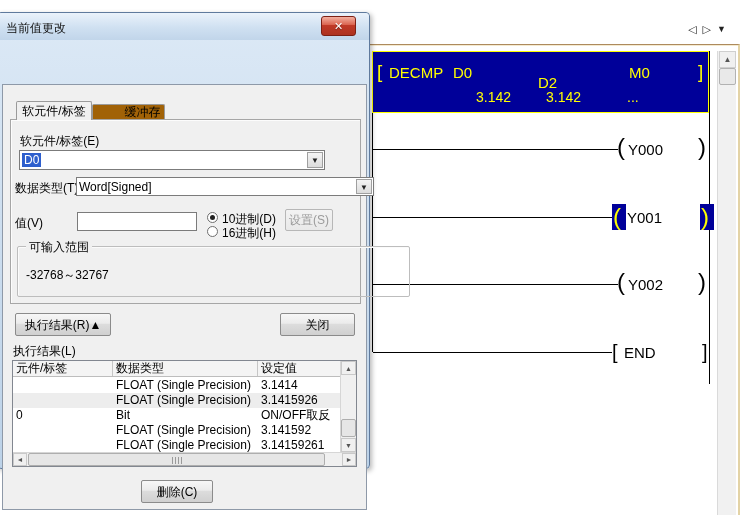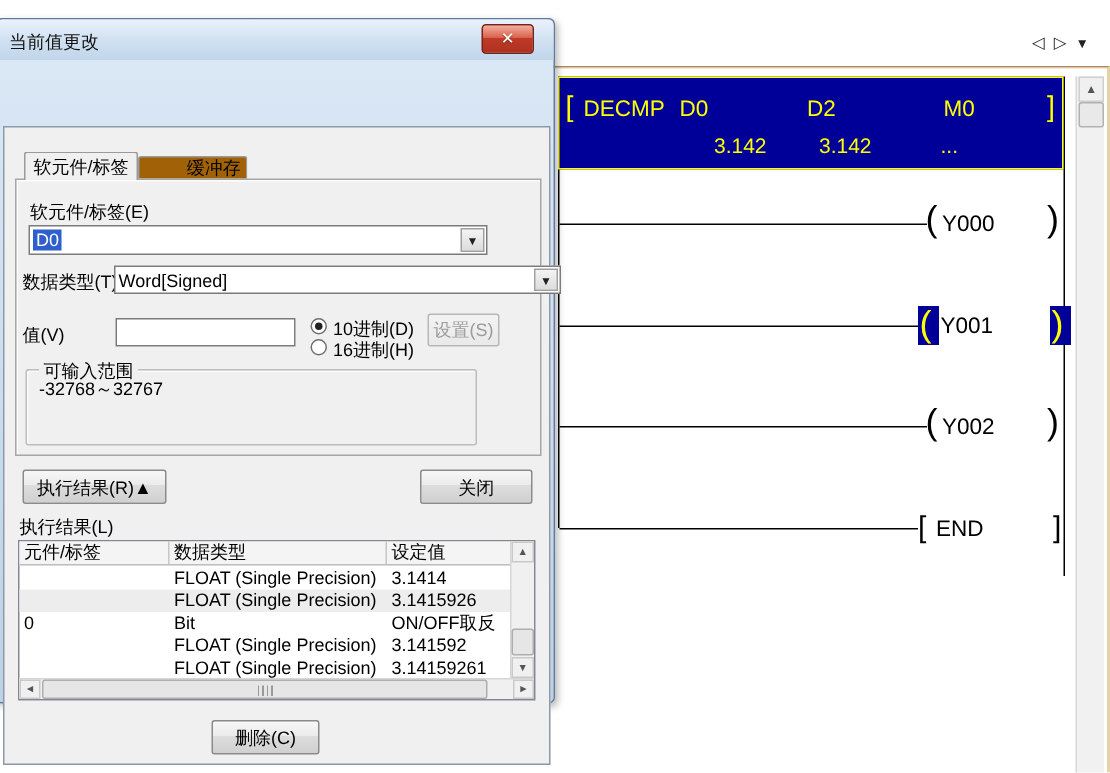--- a/index.html
+++ b/index.html
@@ -68,24 +68,24 @@
   .radio { position:absolute; width:11px; height:11px; border-radius:50%; background:#fff;
            border:1px solid #6f6f6f; }
   .radio.checked::after { content:""; position:absolute; left:2px; top:2px; width:5px; height:5px;
            border-radius:50%; background:#222; }
 
   .btn { position:absolute; background:linear-gradient(#f7f7f7,#ebebeb 45%,#dddddd 46%,#d0d0d0);
          border:1px solid #8b8b8b; border-radius:2px; font-size:12px; text-align:center; cursor:default; }
   .btn.disabled { color:#9b9b9b; border-color:#b7b7b7;
          background:linear-gradient(#f3f3f3,#e9e9e9); }
 
-  .groupbox { position:absolute; left:13px; top:160px; width:301px; height:51px;
+  .groupbox { position:absolute; left:13px; top:160px; width:393px; height:51px;
               border:1px solid #bdbdbd; border-radius:2px; box-shadow:inset 1px 1px 0 #fbfbfb; }
   .groupbox .cap { position:absolute; left:8px; top:-8px; background:#f0f0f0; padding:0 3px; font-size:12px; }
-  .groupbox .rng { position:absolute; left:8px; top:4px; font-size:12px;text-align:right; }
+  .groupbox .rng { position:absolute; left:8px; top:20px; font-size:12px;text-align:right; }
 
   
   .lv { position:absolute; left:9px; top:275px; width:345px; height:107px;
         background:#fff; border:1px solid #828790; }
   .lv-head { position:absolute; left:0; top:0; right:16px; height:16px; background:#f4f4f4;
              border-bottom:1px solid #bdbdbd; display:flex; }
   .lv-head .hc { font-size:12px; padding-left:3px; line-height:15px; border-right:1px solid #c6c6c6;
              overflow:hidden; white-space:nowrap; }
   .hc.c1 { width:100px; } .hc.c2 { width:145px; } .hc.c3 { width:82px; border-right:none; }
   .lv-row { position:absolute; left:0; right:16px; height:15px; display:flex; }
@@ -120,21 +120,21 @@
 
   <div class="editor">
 
     <div class="rail" style="left:10px; top:6px; height:301px;"></div>
     <div class="rail" style="left:347px; top:6px; height:333px;"></div>
 
     <div class="decmp">
       <span class="brk" style="left:4px;">[</span>
       <span class="r1" style="left:16px;">DECMP</span>
       <span class="r1" style="left:80px;">D0</span>
-      <span class="r1" style="left:165px;">D2</span>
+      <span class="r1" style="left:165px;margin-top:10px;">D2</span>
       <span class="r1" style="left:256px;">M0</span>
       <span class="brk" style="left:325px;">]</span>
       <span class="r2" style="left:103px;">3.142</span>
       <span class="r2" style="left:173px;">3.142</span>
       <span class="r2" style="left:254px;">...</span>
     </div>
 
     <div class="rung-line" style="left:11px; top:104px; width:245px;"></div>
     <span class="paren" style="left:255px; top:90px;">(</span>
     <span class="coil-label" style="left:266px; top:96px;">Y000</span>

